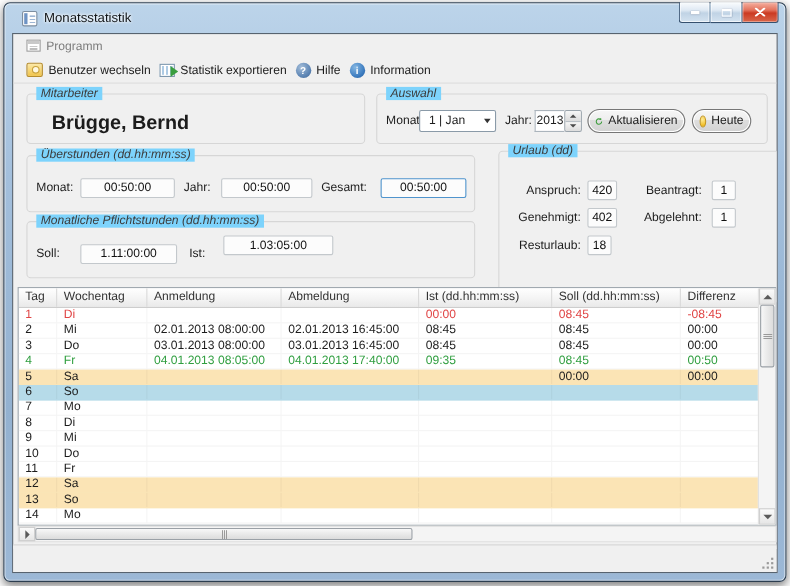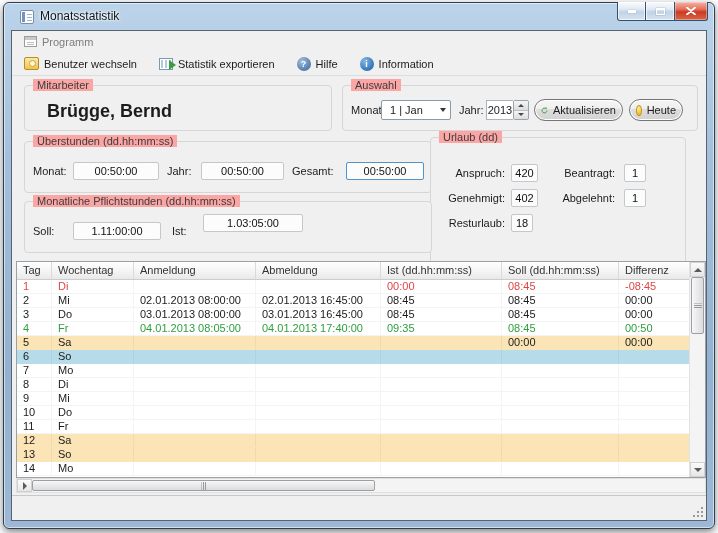--- a/index.html
+++ b/index.html
@@ -40,39 +40,39 @@
 
   .menubar { position:absolute; left:0; right:0; top:0; height:21px; display:flex;
     align-items:center; padding-left:7px; }
   .menu-item { display:flex; align-items:center; gap:5px; padding:2px 5px; color:#7d7d7d; }
   .menu-icon { width:13px; height:11px; background:#fff; border:1px solid #9c9c9c; position:relative; }
   .menu-icon::before { content:""; position:absolute; left:0; right:0; top:0; height:3px; background:#c9c9c9; }
   .menu-icon::after { content:""; position:absolute; left:2px; right:2px; top:5px; height:4px;
     background:repeating-linear-gradient(#bdbdbd 0 1px, transparent 1px 2px); }
 
   .toolbar { position:absolute; left:0; right:0; top:21px; height:24px; display:flex;
-    align-items:center; gap:14px; padding-left:8px; border-bottom:1px solid #ddd; }
+    align-items:center; padding-left:8px; border-bottom:1px solid #ddd; }
   .tool-btn { display:flex; align-items:center; gap:5px; padding:2px 4px; cursor:default; }
   .ico-user { width:15px; height:13px; border-radius:2px; position:relative;
     background:linear-gradient(#fce9a8,#f1c44a); border:1px solid #b68c2c; }
   .ico-user::after { content:""; position:absolute; right:2px; top:2px; width:5px; height:5px;
     border-radius:50%; background:#fff8e0; border:1px solid #c9a23c; }
   .ico-export { width:14px; height:12px; background:#fff; border:1px solid #7e98ae; position:relative; }
   .ico-export::before { content:""; position:absolute; left:1px; right:1px; top:1px; bottom:1px;
     background:repeating-linear-gradient(90deg,#aecbe4 0 2px, transparent 2px 4px); }
   .ico-export::after { content:""; position:absolute; right:-4px; bottom:-1px;
     border-left:7px solid #3a9e3f; border-top:5px solid transparent; border-bottom:5px solid transparent; }
   .ico-help,.ico-info { width:14px; height:14px; border-radius:50%; color:#fff; font-weight:bold;
     font-size:9px; line-height:14px; text-align:center; }
   .ico-help { background:radial-gradient(circle at 35% 30%, #a3bdd9, #5e86b5 60%, #3c6496); }
   .ico-info { background:radial-gradient(circle at 35% 30%, #84b6e2, #3f7ec1 60%, #1f5a9e); }
 
   
   .group { position:absolute; border:1px solid #d6d6d6; border-radius:4px; background:#f0f0f0; }
-  .group-label { position:absolute; top:-7px; left:8px; background:#fca5a5; padding:0 4px; color:#3c3c3c; }
+  .group-label { position:absolute; top:-7px; left:8px; background:#7dd3fc; padding:0 4px; color:#3c3c3c;font-style:italic; }
   .lbl { position:absolute; height:18px; line-height:18px; white-space:nowrap; }
   .field { position:absolute; height:18px; line-height:16px; text-align:center;
     background:#fcfcfc; border:1px solid #c3c8cc; border-radius:2px; color:#111; }
   .field.focus { border-color:var(--focus_border,#4f94cd); }
 
   .g-mitarbeiter { left:12px; top:54px; width:308px; height:46px; }
   .mit-name { position:absolute; left:22px; top:15px; font-size:18px; font-weight:bold; }
 
   .g-auswahl { left:330px; top:54px; width:356px; height:46px; }
   .combo { position:absolute; left:38px; top:14px; width:70px; height:20px; background:#fff;
@@ -95,21 +95,21 @@
   .btn { position:absolute; top:13px; height:22px; display:flex; align-items:center; justify-content:center;
     gap:5px; border:1px solid #767676; border-radius:11px; padding:0 6px;
     background:linear-gradient(#f6f6f6,#eee 45%,#dedede 46%,#d2d2d2); box-shadow:inset 0 0 0 1px #fff; }
   .btn-aktualisieren { left:191px; width:89px; }
   .btn-heute { left:286px; width:54px; }
   .ico-today { width:11px; height:11px; border-radius:50%;
     background:radial-gradient(circle at 35% 30%, #ffeb96, #f2c230 70%, #dba81e); border:1px solid #c3951f; }
 
   .g-ueberstunden { left:12px; top:110px; width:408px; height:52px; }
   .g-pflicht { left:12px; top:170px; width:408px; height:52px; }
-  .g-urlaub { left:418px; top:106px; width:256px; height:138px; }
+  .g-urlaub { left:441px; top:106px; width:256px; height:138px; }
   .lbl-r { text-align:right; }
 
   
   .grid { position:absolute; left:4px; top:230px; width:690px; height:217px;
     border:1px solid #98a0a8; background:#fff; overflow:hidden; }
   .ghead { display:flex; height:18px; background:linear-gradient(#fff,#f4f4f4 55%,#e9e9e9);
     border-bottom:1px solid #cdcdcd; padding-right:16px; }
   .hcell { padding:2px 0 0 6px; color:#333; border-right:1px solid #dadada; white-space:nowrap; overflow:hidden; }
   .gbody { width:calc(100% - 16px); }
   .trow { display:flex; height:14px; line-height:13px; border-bottom:1px solid #f4f4f4; }

